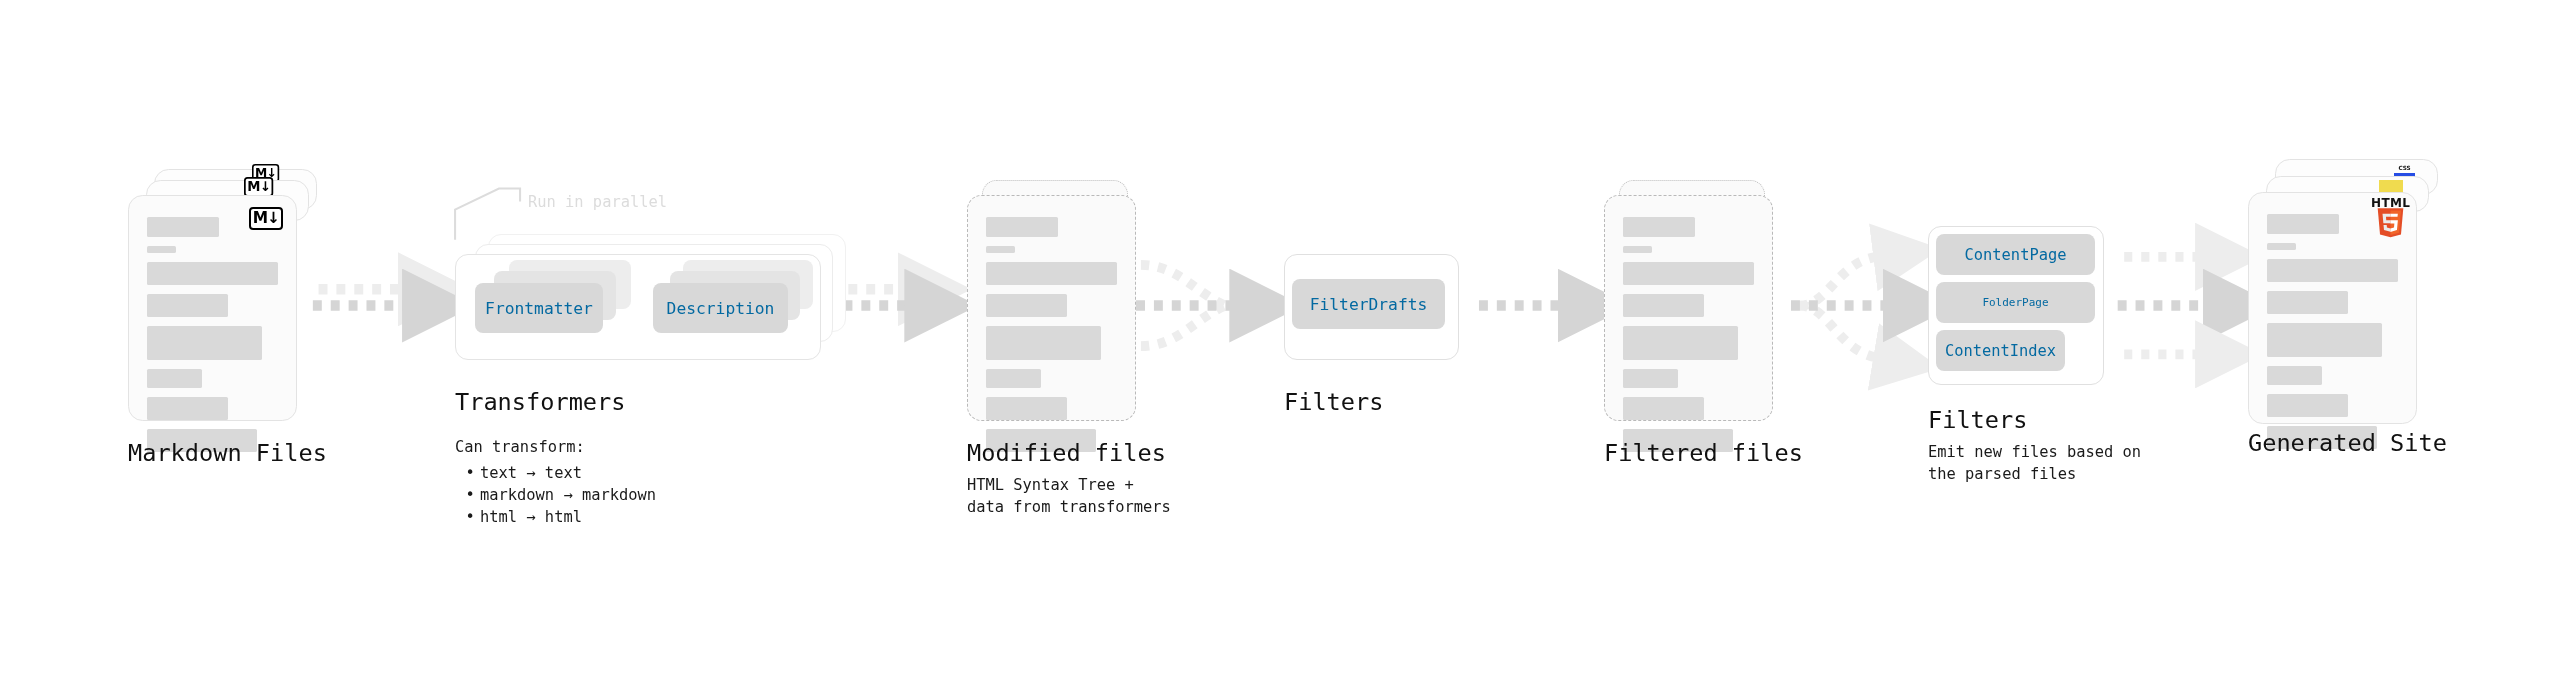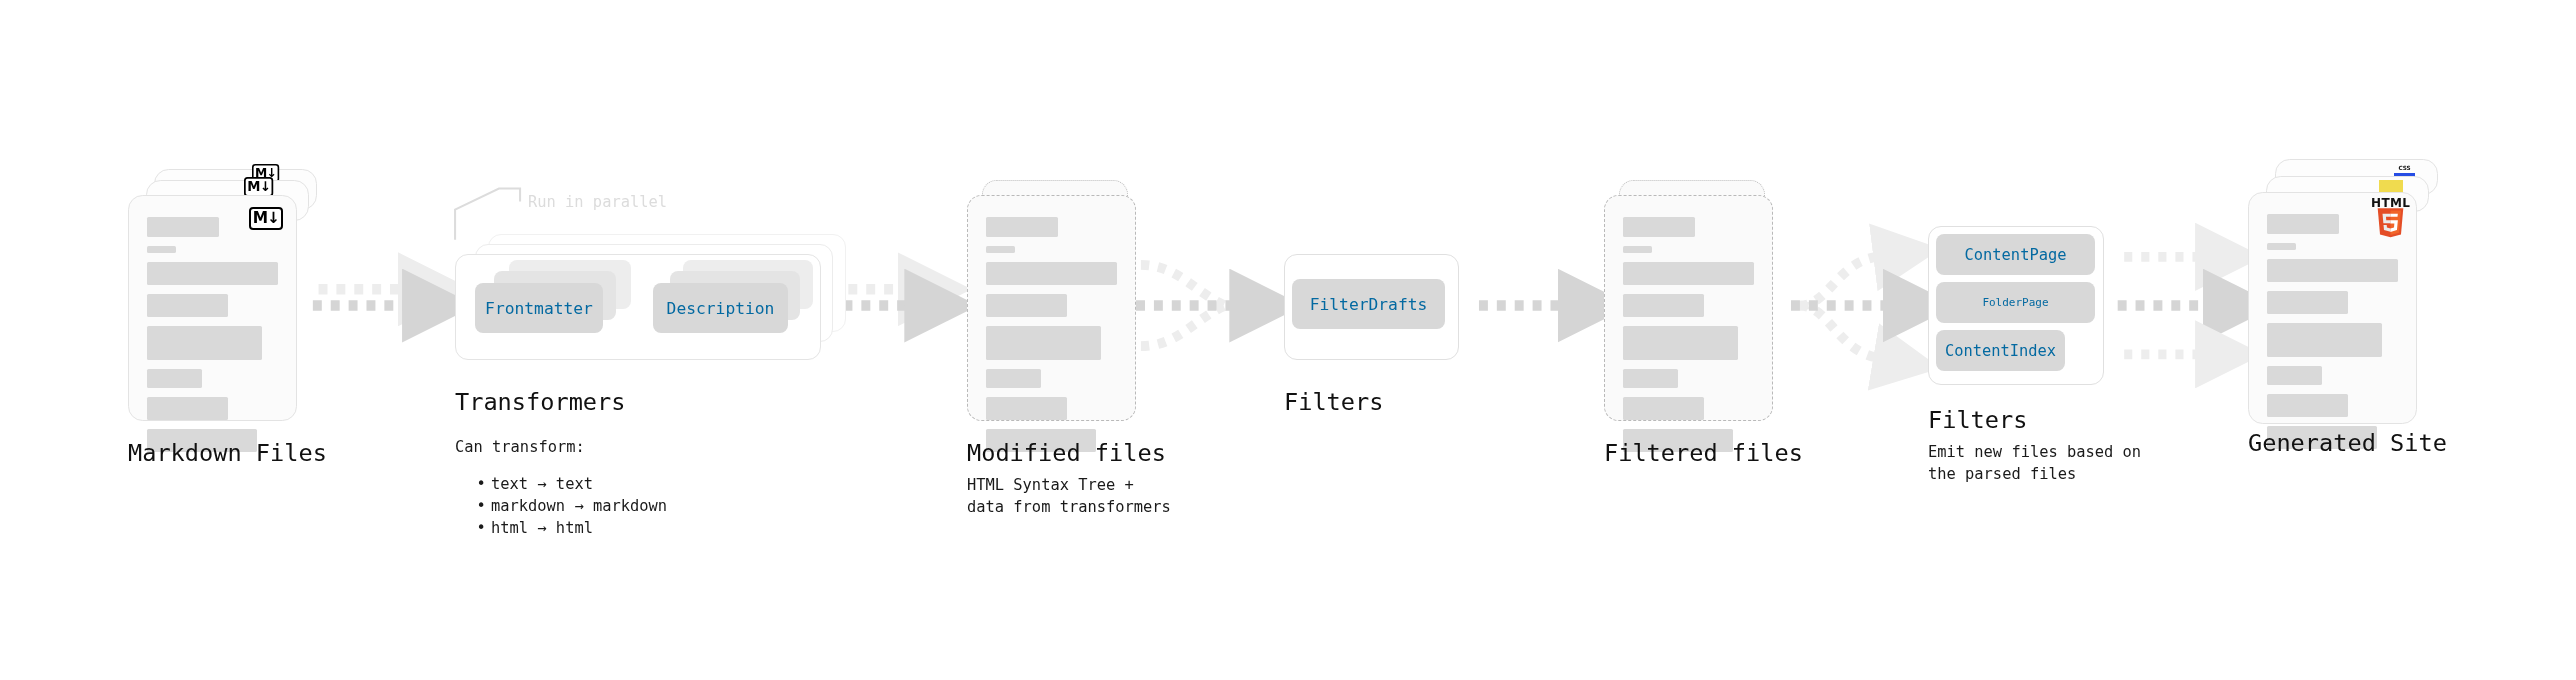--- a/index.html
+++ b/index.html
@@ -126,21 +126,21 @@
     color: #dcdcdc;
     white-space: nowrap;
   }
   .bullets {
     position: absolute;
     font-family: "DejaVu Sans Mono", "Liberation Mono", monospace;
     font-size: 15.4px;
     line-height: 22px;
     color: #1a1a1a;
   }
-  .bullets ul { margin: 15px; padding-left: 21px; list-style: none; }
+  .bullets ul { margin: 4px; padding-left: 21px; list-style: none; }
   .bullets li { position: relative; white-space: nowrap; }
   .bullets li:before {
     content: "\2022";
     position: absolute; left: -14.6px; top: 0;
   }
 
   svg.overlay {
     position: absolute;
     left: 0; top: 0;
     width: 2576px; height: 681px;

